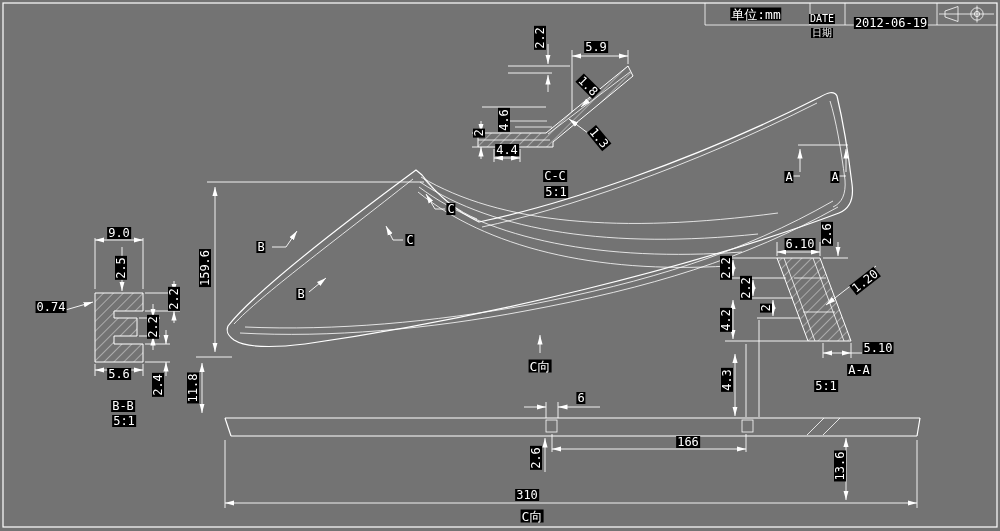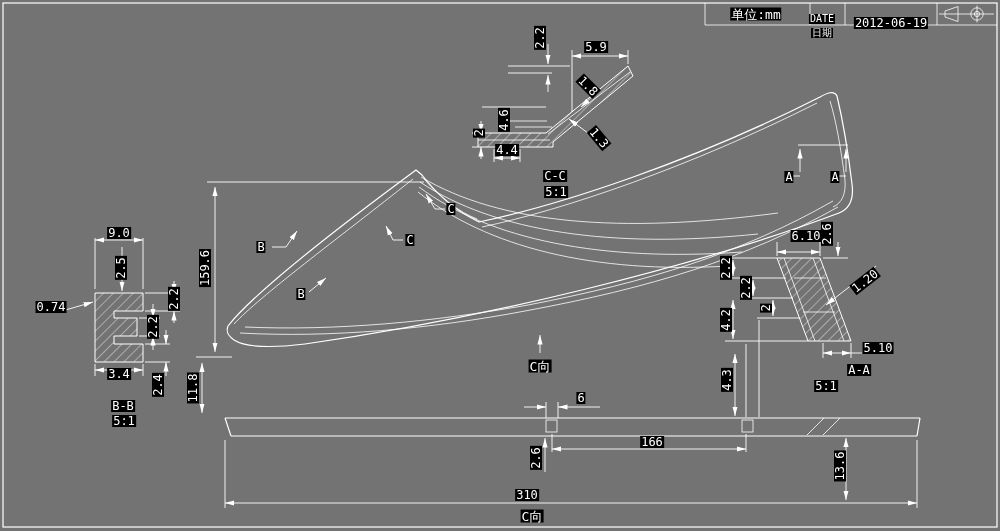--- a/index.html
+++ b/index.html
@@ -175,47 +175,47 @@
 <span class="t big" style="left:410px;top:240px;">C</span>
 <span class="t big" style="left:789px;top:177px;">A</span>
 <span class="t big" style="left:835px;top:177px;">A</span>
 <span class="t cn" style="left:540px;top:366px;">C向</span>
 
 <span class="t" style="left:119px;top:233px;">9.0</span>
 <span class="t rv" style="left:121px;top:268px;">2.5</span>
 <span class="t" style="left:51px;top:307px;">0.74</span>
 <span class="t rv" style="left:174px;top:299px;">2.2</span>
 <span class="t rv" style="left:153px;top:327px;">2.2</span>
-<span class="t" style="left:119px;top:374px;">3.4</span>
+<span class="t" style="left:119px;top:374px;">5.6</span>
 <span class="t rv" style="left:158px;top:385px;">2.4</span>
 <span class="t big" style="left:123px;top:406px;">B-B</span>
 <span class="t big" style="left:124px;top:421px;">5:1</span>
 
 <span class="t rv" style="left:540px;top:38px;">2.2</span>
 <span class="t" style="left:596px;top:47px;">5.9</span>
 <span class="t rv" style="left:504px;top:120px;">4.6</span>
 <span class="t rv" style="left:479px;top:133px;">2</span>
 <span class="t" style="left:507px;top:150px;">4.4</span>
 <span class="t d45" style="left:588px;top:86px;">1.8</span>
 <span class="t d50" style="left:599px;top:138px;">1.3</span>
 <span class="t big" style="left:555px;top:176px;">C-C</span>
 <span class="t big" style="left:556px;top:192px;">5:1</span>
 
-<span class="t" style="left:800px;top:236px;margin-left:6px;">6.10</span>
+<span class="t" style="left:800px;top:244px;">6.10</span>
 <span class="t rv" style="left:827px;top:234px;">2.6</span>
 <span class="t rv" style="left:726px;top:268px;">2.2</span>
 <span class="t rv" style="left:746px;top:288px;">2.2</span>
 <span class="t rv" style="left:726px;top:320px;">4.2</span>
 <span class="t rv" style="left:766px;top:308px;">2</span>
 <span class="t dm38" style="left:865px;top:281px;">1.20</span>
 <span class="t" style="left:878px;top:348px;">5.10</span>
 <span class="t big" style="left:859px;top:370px;">A-A</span>
 <span class="t big" style="left:826px;top:386px;">5:1</span>
 
 <span class="t" style="left:581px;top:398px;">6</span>
-<span class="t" style="left:652px;top:442px;text-align:center;">166</span>
+<span class="t" style="left:688px;top:442px;text-align:center;">166</span>
 <span class="t rv" style="left:536px;top:458px;">2.6</span>
 <span class="t rv" style="left:727px;top:380px;">4.3</span>
 <span class="t rv" style="left:840px;top:466px;">13.6</span>
 <span class="t" style="left:527px;top:495px;">310</span>
 <span class="t cn" style="left:532px;top:516px;">C向</span>
 
 </div>
 
 </body></html>

